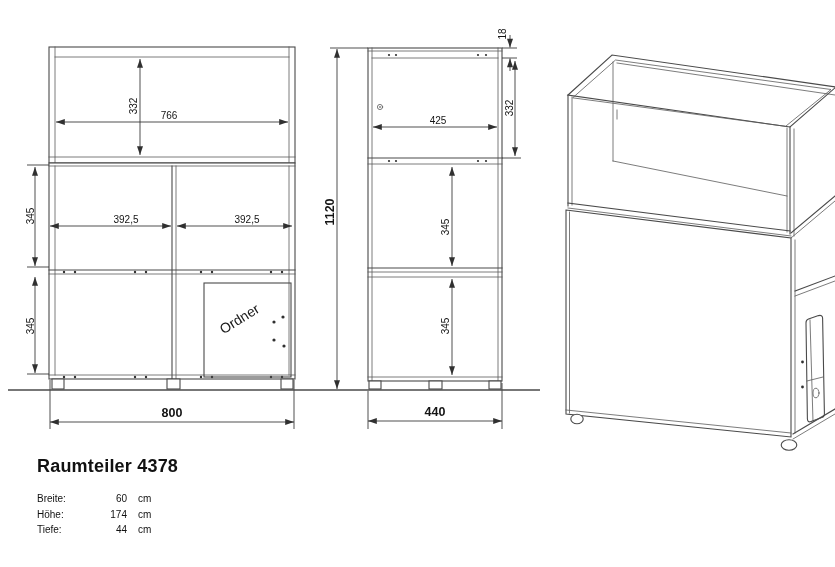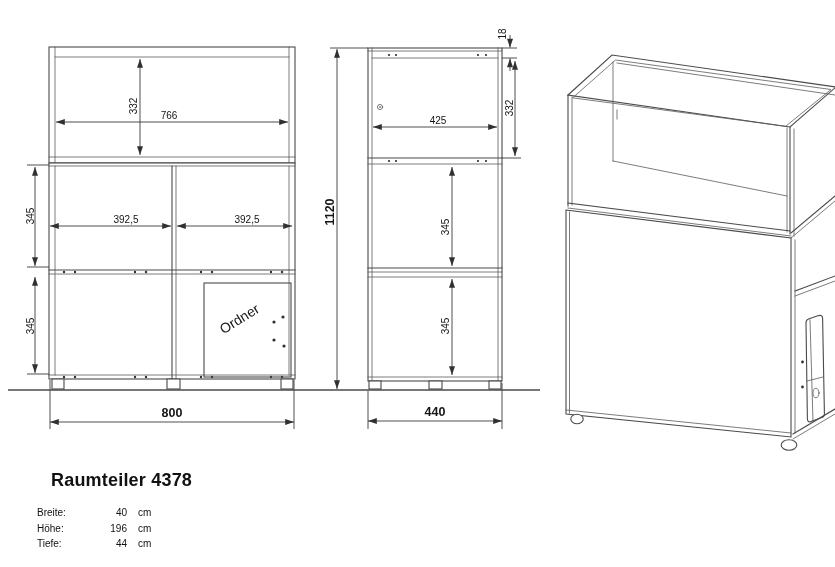--- a/index.html
+++ b/index.html
@@ -12,21 +12,21 @@
   .f  {fill:#ffffff;stroke:#4a4a4a;stroke-width:1.1;}
   .fn {fill:none;stroke:#4a4a4a;stroke-width:1.1;}
   .d  {stroke:#303030;stroke-width:0.85;fill:none;}
   .dot{fill:#303030;stroke:none;}
   text{font-family:"Liberation Sans",sans-serif;fill:#141414;}
   .dim {font-size:10px;text-anchor:middle;}
   .dimb{font-size:12.5px;font-weight:bold;text-anchor:middle;}
   .ordner{font-size:14px;text-anchor:middle;fill:#1a1a1a;}
   
   .info{position:absolute;left:37px;top:456px;color:#111;}
-  .info h1{margin:14px;font-size:18px;font-weight:bold;letter-spacing:0.2px;}
+  .info h1{margin:0;font-size:18px;font-weight:bold;letter-spacing:0.2px;}
   .spec-table{margin-top:14px;border-collapse:collapse;font-size:10px;line-height:15.5px;color:#111;}
   .spec-table td{padding:0;}
   .spec-table .lbl{width:58px;text-align:left;}
   .spec-table .val{width:32px;text-align:right;}
   .spec-table .unit{padding-left:11px;}
 </style>
 </head>
 <body>
 
 <div class="page">
@@ -194,26 +194,26 @@
     <ellipse class="f" cx="789" cy="445" rx="7.8" ry="5.2"></ellipse>
   </g>
 </svg>
 
 <div class="info">
   <h1>Raumteiler 4378</h1>
   <table class="spec-table">
     <tbody>
           <tr>
       <td class="lbl">Breite:</td>
-      <td class="val">40</td>
+      <td class="val">60</td>
       <td class="unit">cm</td>
     </tr>
     <tr>
       <td class="lbl">Höhe:</td>
-      <td class="val">196</td>
+      <td class="val">174</td>
       <td class="unit">cm</td>
     </tr>
     <tr>
       <td class="lbl">Tiefe:</td>
       <td class="val">44</td>
       <td class="unit">cm</td>
     </tr>
   </tbody>
       </table>
 </div>

